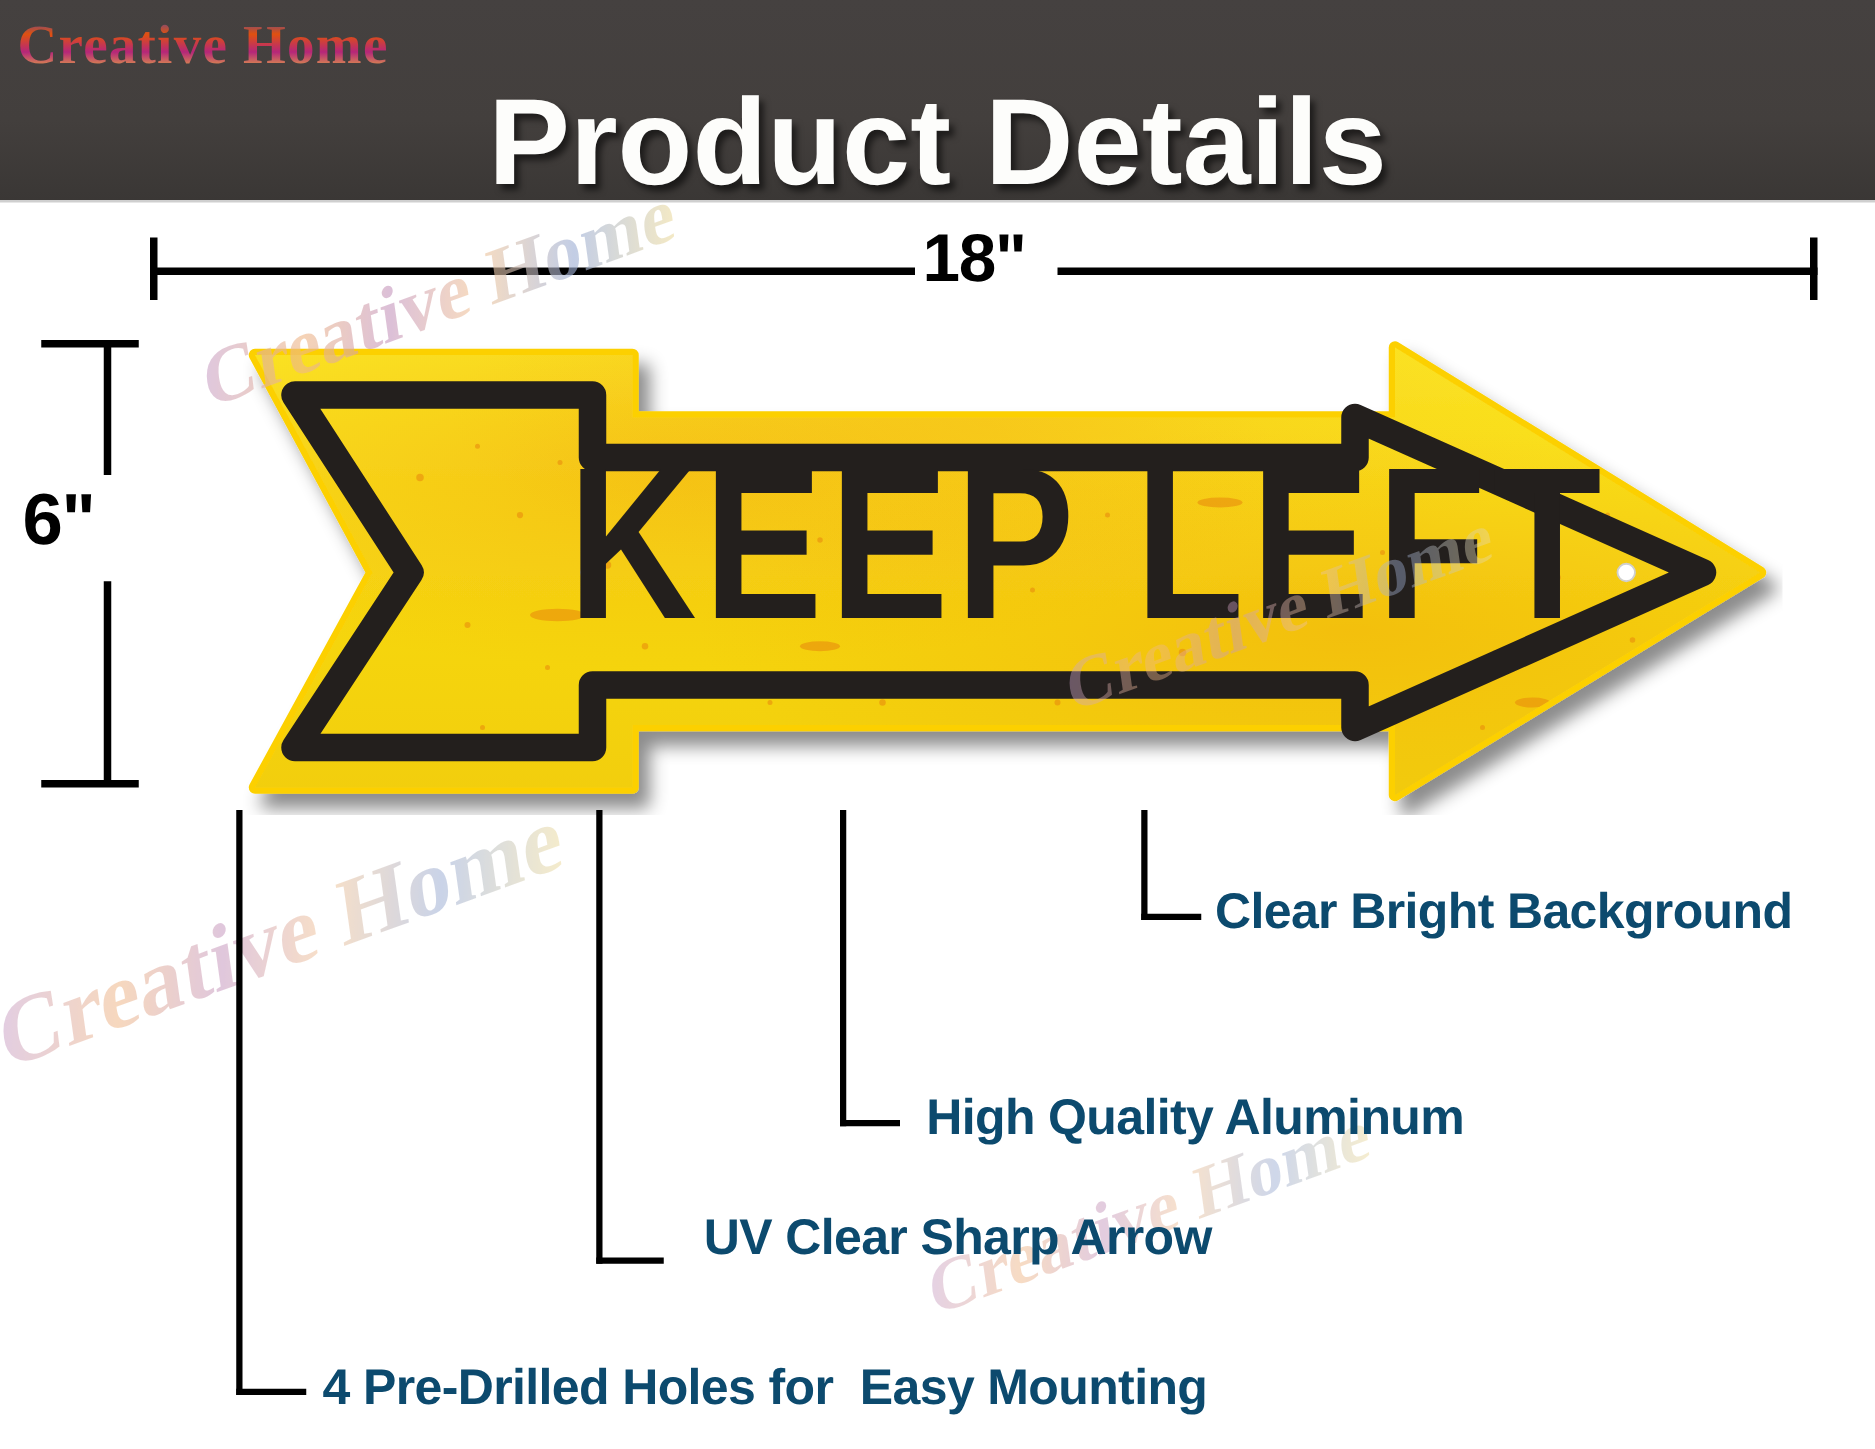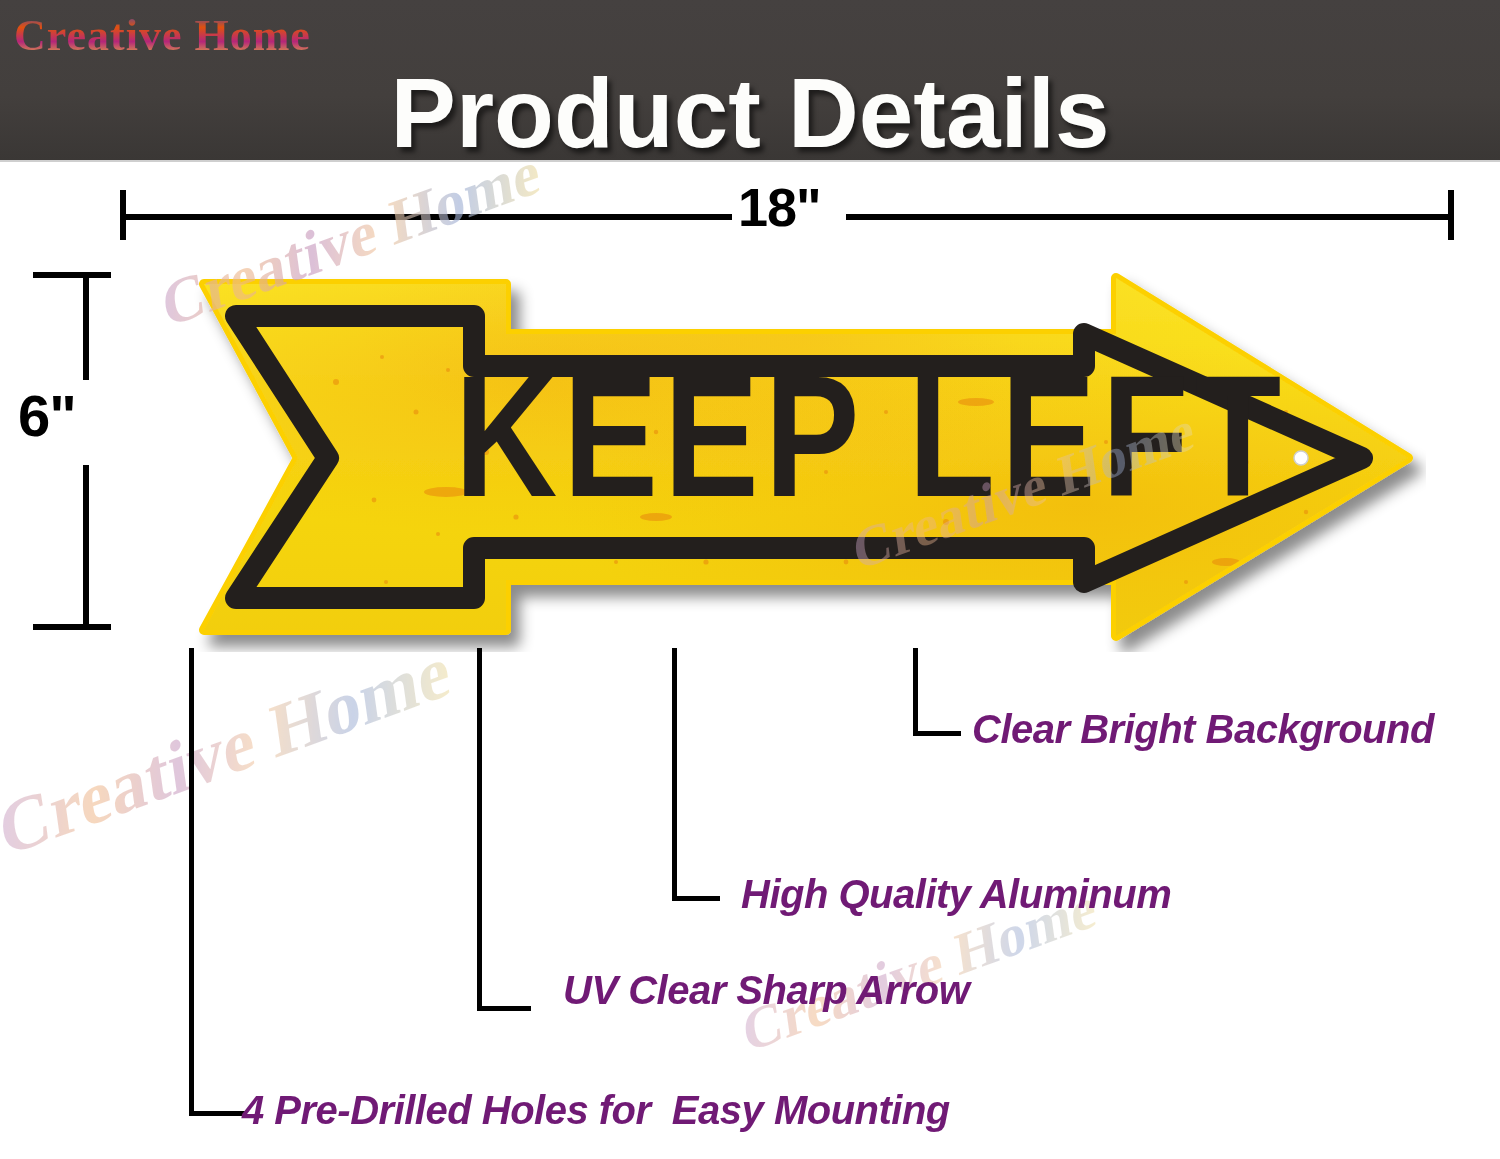--- a/index.html
+++ b/index.html
@@ -70,24 +70,23 @@
     transform-origin:center center;
     white-space:nowrap;
     pointer-events:none;
   }
 
   
   .callout-line-v{position:absolute;width:5px;background:#000;}
   .callout-line-h{position:absolute;height:5px;background:#000;}
   .callout-label{
     position:absolute;
-    font-size:40px;font-weight:bold;color:#701a75;
+    font-size:40px;font-weight:bold;color:#0c4a6e;
     white-space:pre;
     letter-spacing:-0.5px;
-    font-style:italic;
   }
 
   
   .wm{
     position:absolute;
     font-family:"Liberation Serif",serif;
     font-weight:bold;
     white-space:nowrap;
     pointer-events:none;
     opacity:.58;
@@ -232,16 +231,16 @@
 
   <div>
     <div class="callout-line-v" style="left:477px;top:648px;height:363px;"></div>
     <div class="callout-line-h" style="left:477px;top:1006px;width:54px;"></div>
     <div class="callout-label" style="left:563px;top:968px;">UV Clear Sharp Arrow</div>
   </div>
 
   <div>
     <div class="callout-line-v" style="left:189px;top:648px;height:468px;"></div>
     <div class="callout-line-h" style="left:189px;top:1111px;width:56px;"></div>
-    <div class="callout-label" style="left:242px;top:1088px;">4 Pre-Drilled Holes for  Easy Mounting</div>
+    <div class="callout-label" style="left:258px;top:1088px;">4 Pre-Drilled Holes for  Easy Mounting</div>
   </div>
 
 </div>
 
 </body></html>

